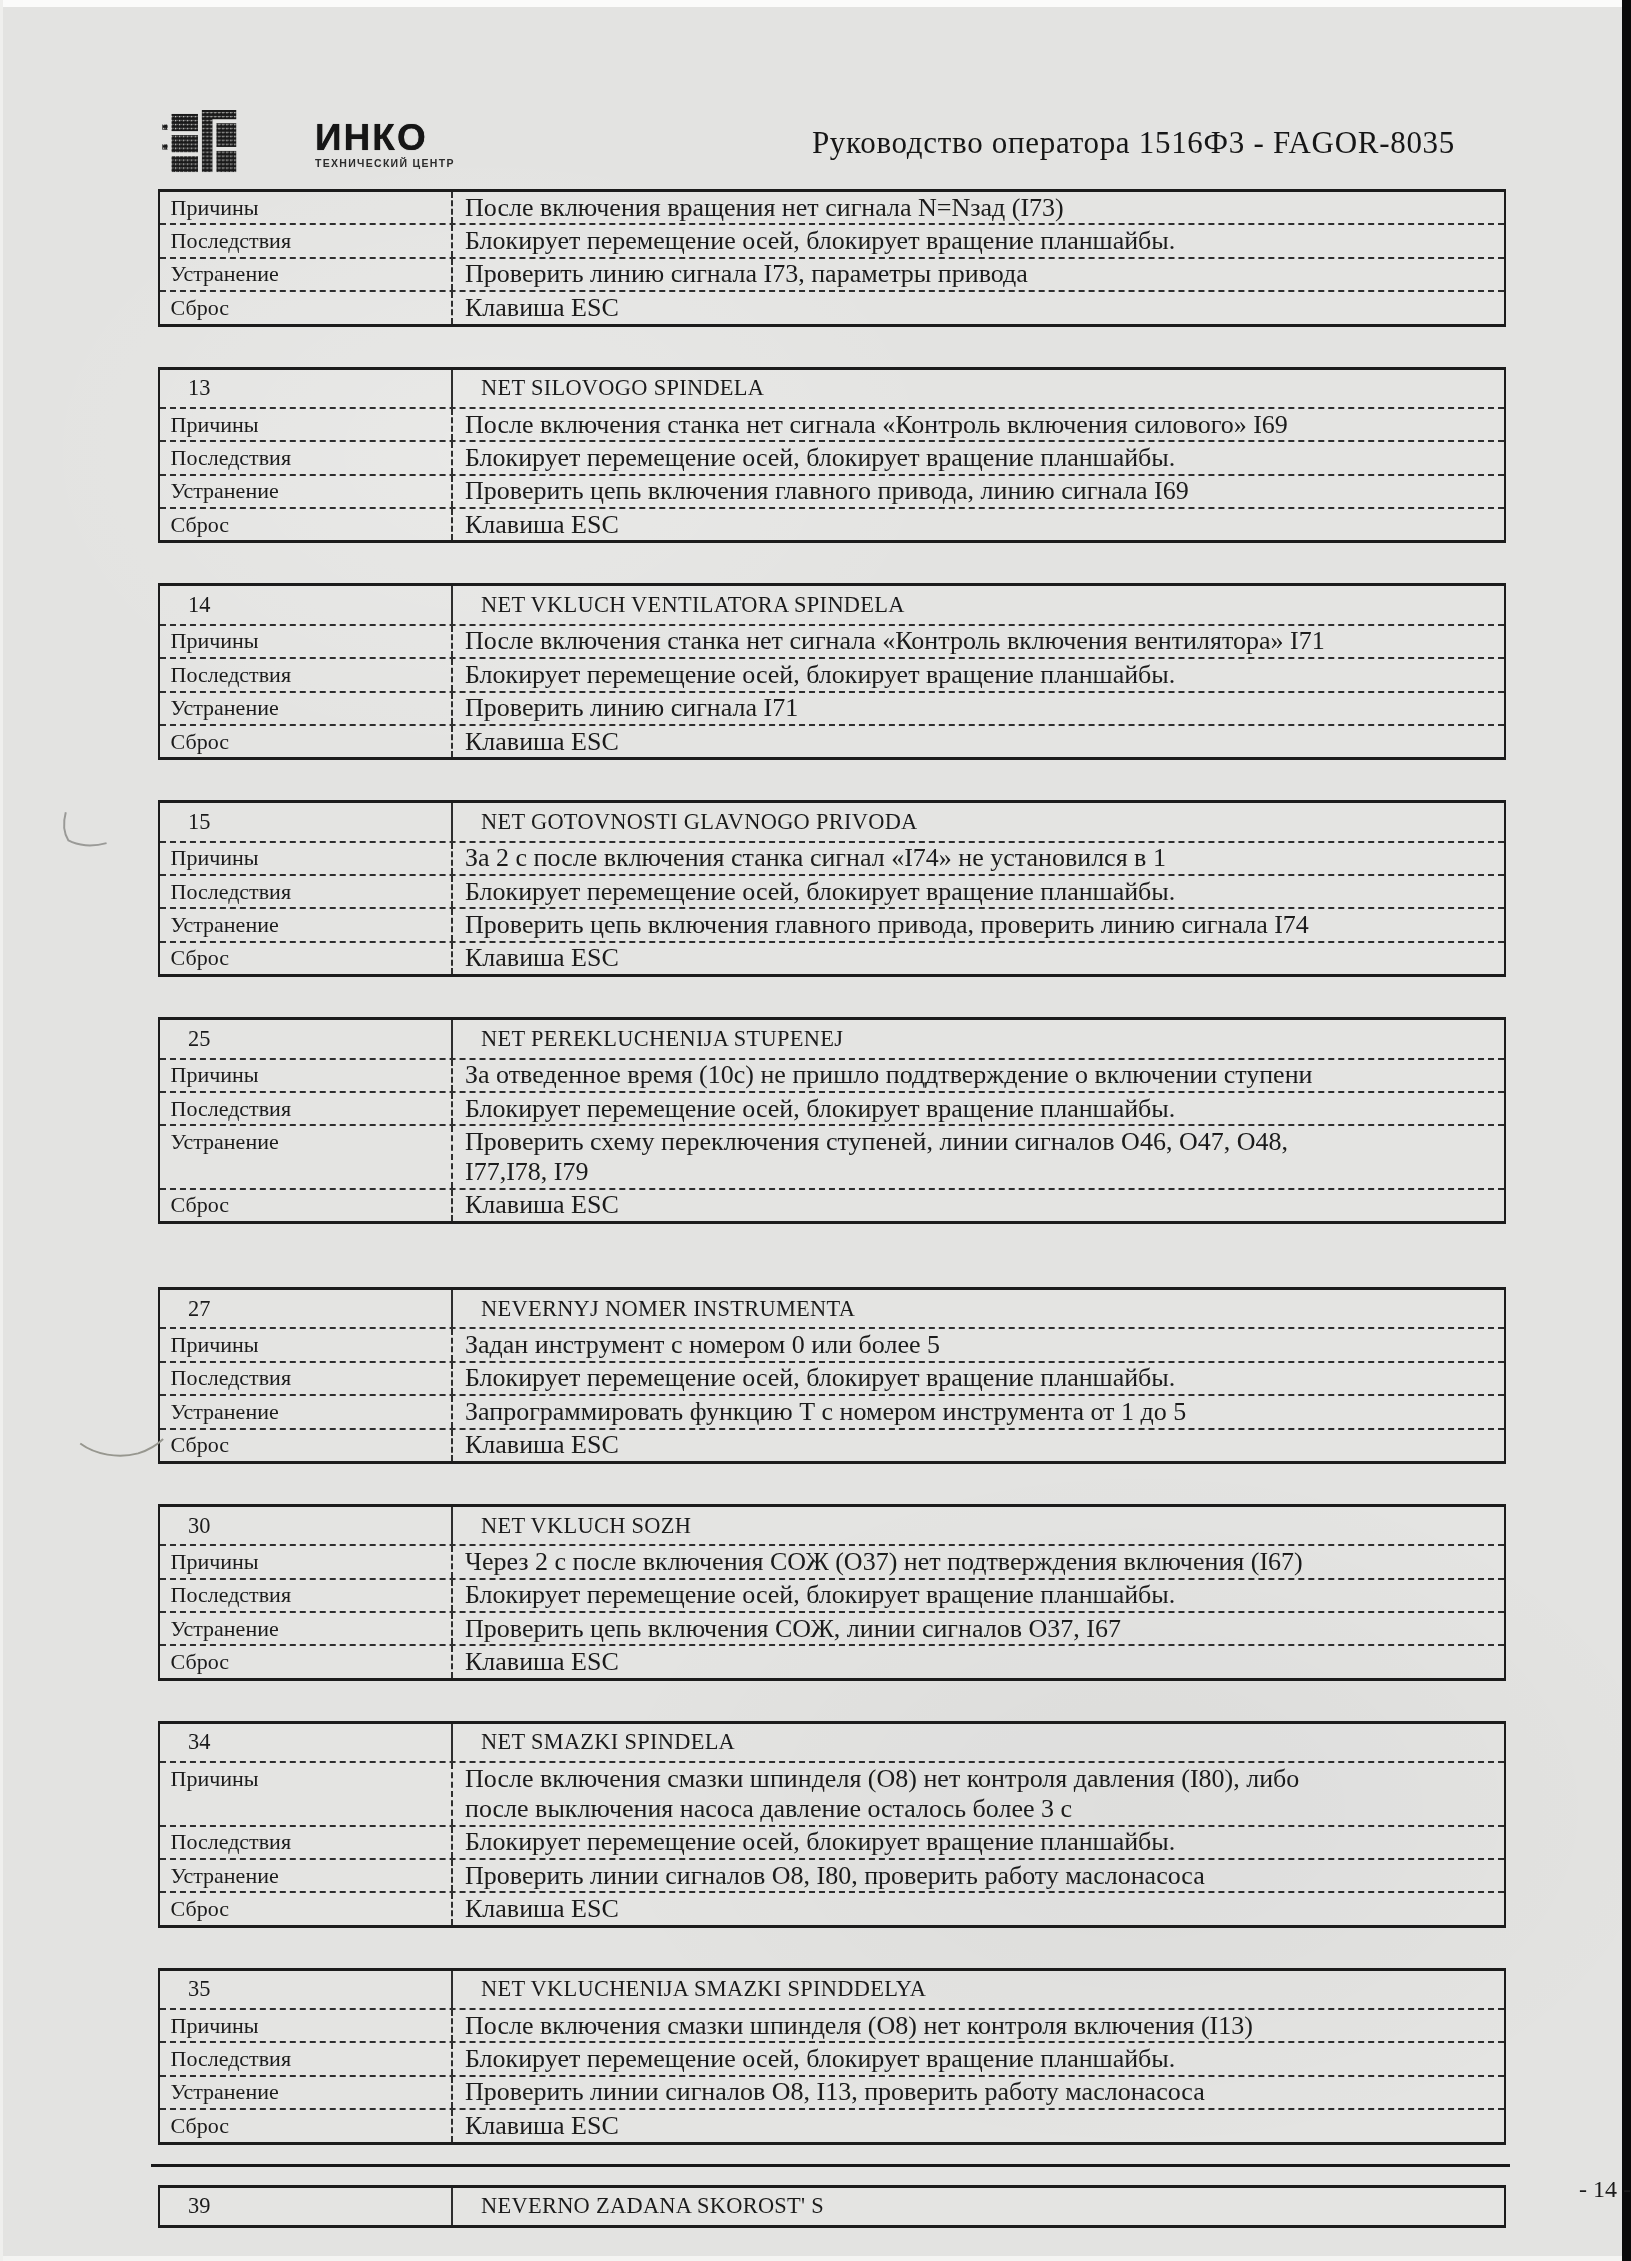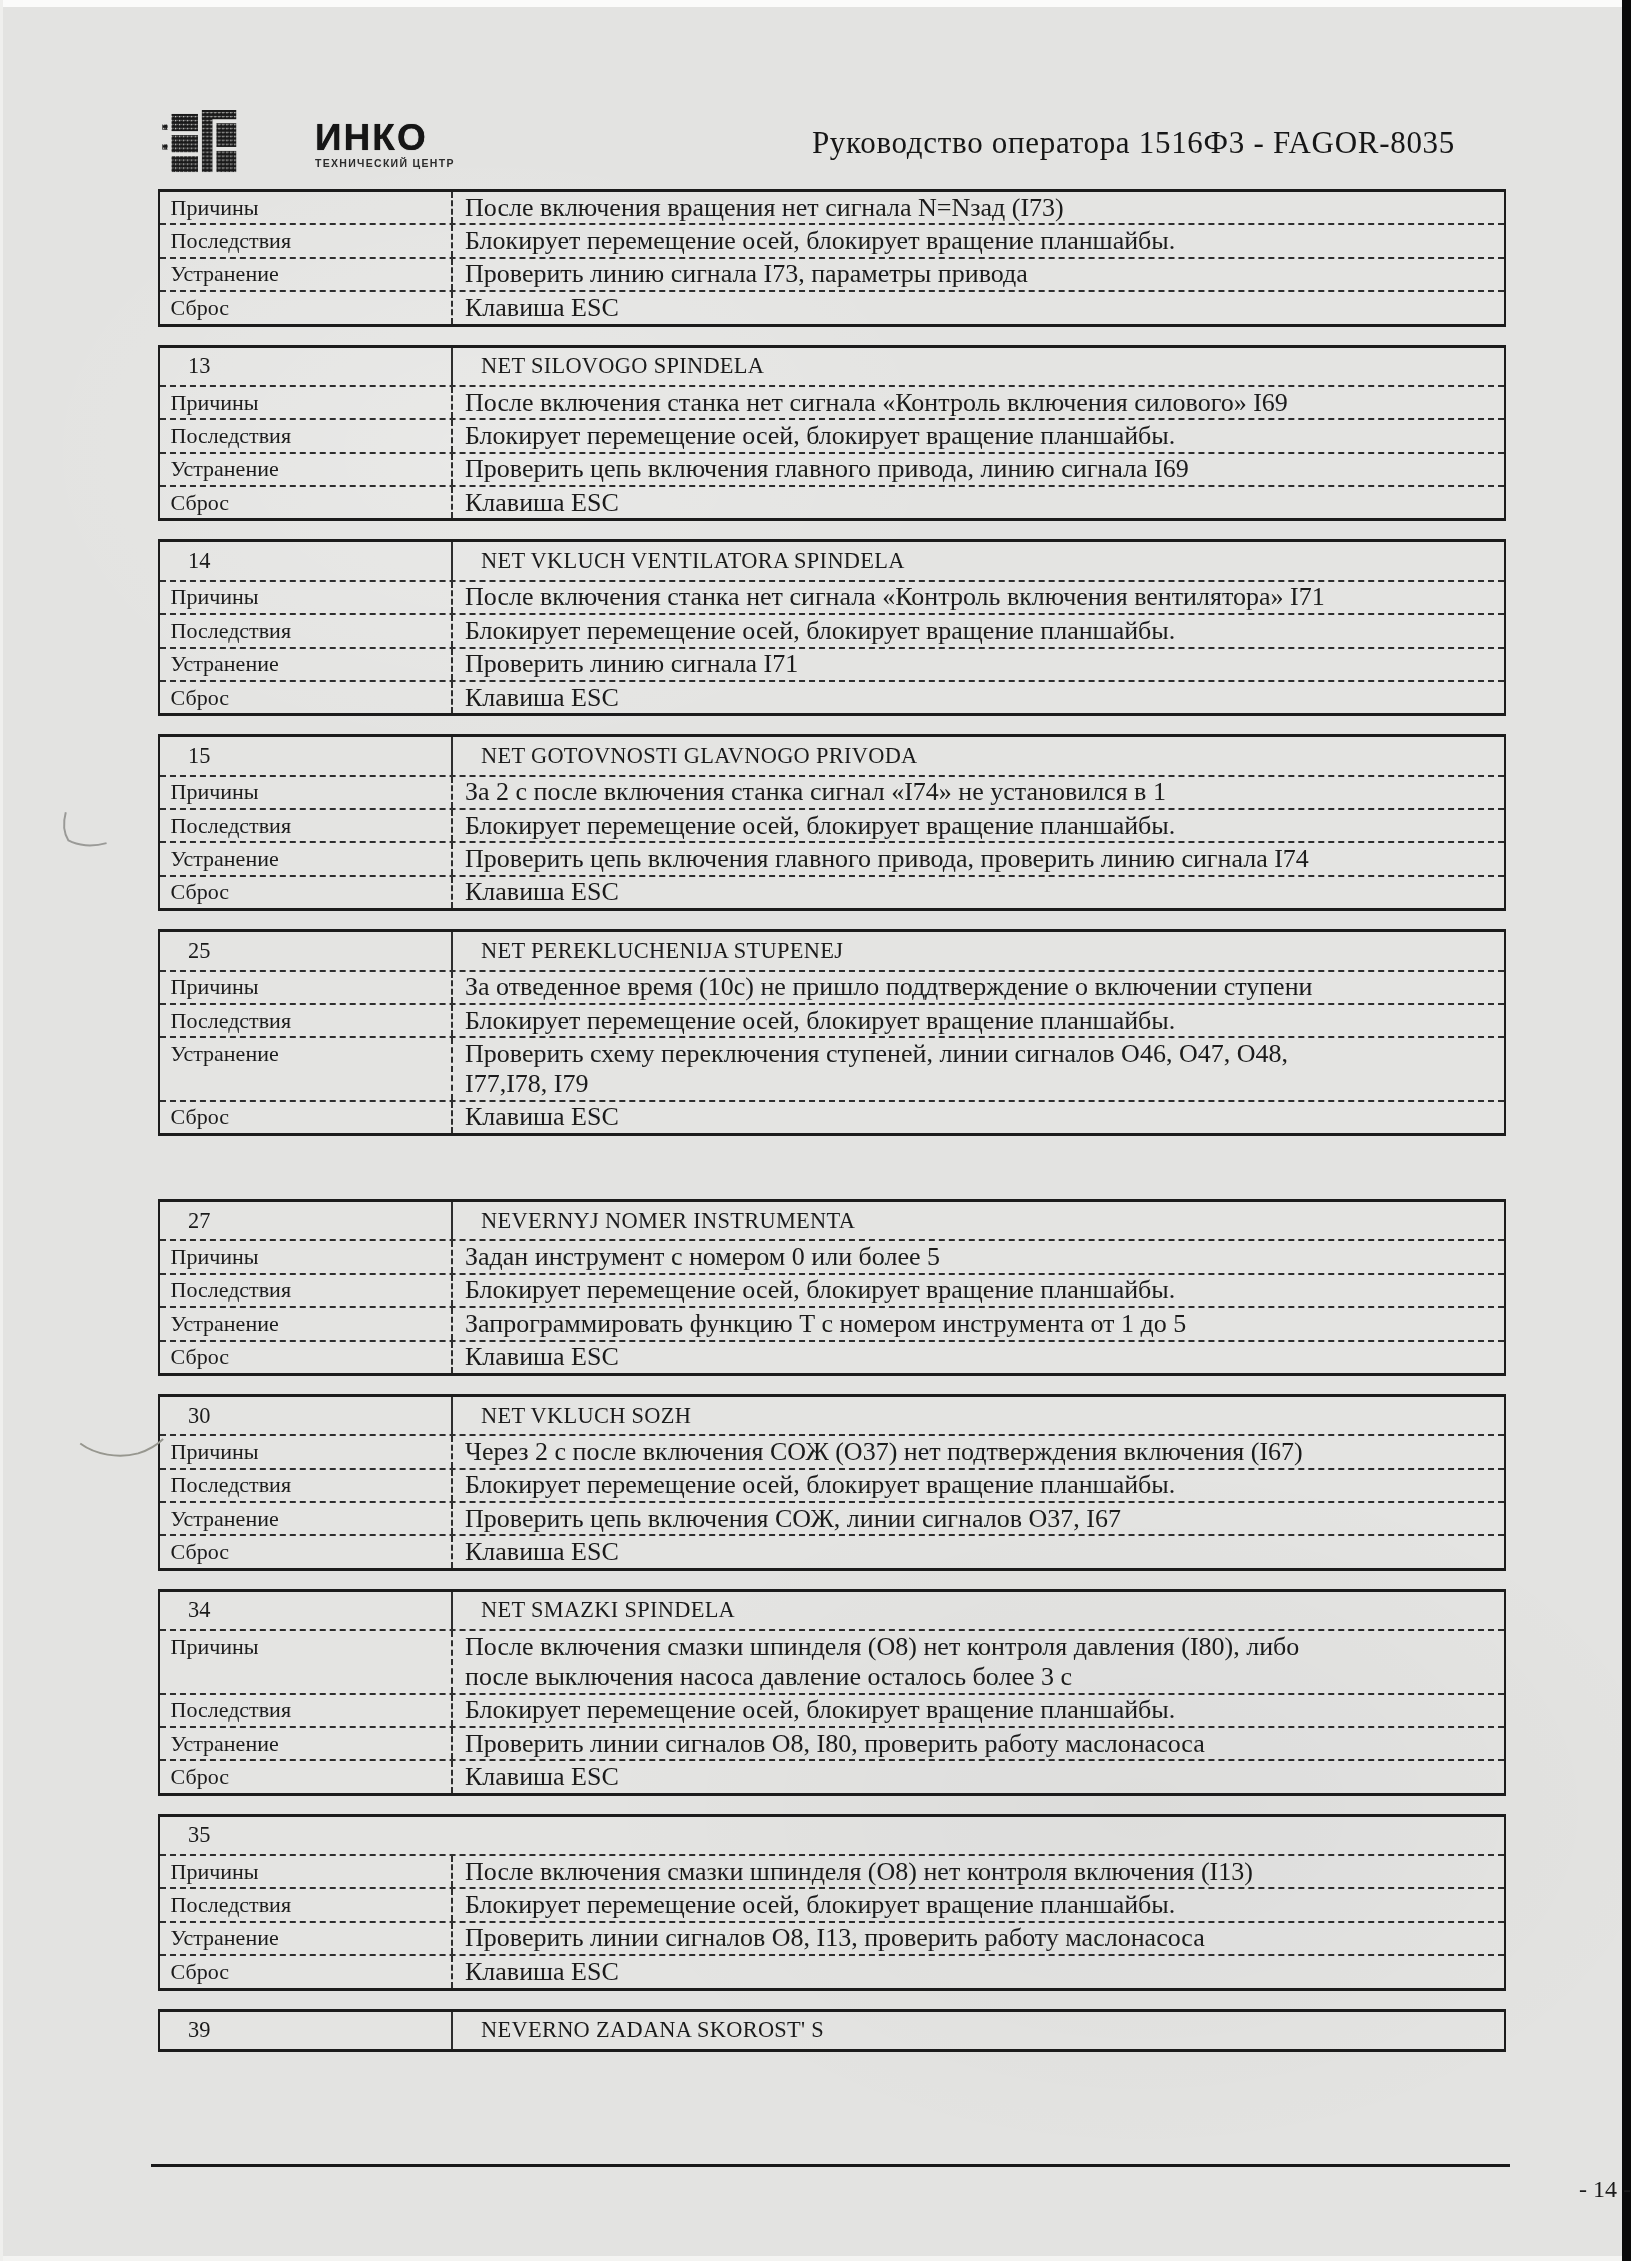--- a/index.html
+++ b/index.html
@@ -42,21 +42,21 @@
   .doc-title{
     position:absolute;right:176px;top:125px;
     font-size:31px;color:#161616;letter-spacing:0.7px;
   }
 
   
   #tables{position:absolute;left:158px;top:189px;width:1348px;}
   .err-table{
     border:2.6px solid #1c1c1c;
     border-top-width:3.3px;border-bottom-width:3.3px;
-    margin-bottom:18px;
+    margin-bottom:40px;
     background:rgba(255,255,255,.06);
   }
   .err-table.gap-large{margin-top:63px;}
   .err-row{display:flex;align-items:stretch;}
   .err-row + .err-row{border-top:2px dashed #2e2e2e;}
   .col-label{
     flex:0 0 291px;box-sizing:border-box;
     padding:0.7px 6.6px 0.7px 10.5px;
     font-size:22px;line-height:30px;
   }
@@ -300,20 +300,21 @@
     </div>
     <div class="err-row row-body">
       <div class="col-label">Сброс</div>
       <div class="col-value">Клавиша ESC</div>
     </div>
   </div>
 
   <div class="err-table">
     <div class="err-row row-header">
       <div class="col-label">35</div>
+      <div class="col-value">NET VKLUCHENIJA SMAZKI SPINDDELYA</div>
     </div>
     <div class="err-row row-body">
       <div class="col-label">Причины</div>
       <div class="col-value">После включения смазки шпинделя (О8) нет контроля включения (I13)</div>
     </div>
     <div class="err-row row-body">
       <div class="col-label">Последствия</div>
       <div class="col-value">Блокирует перемещение осей, блокирует вращение планшайбы.</div>
     </div>
     <div class="err-row row-body">

